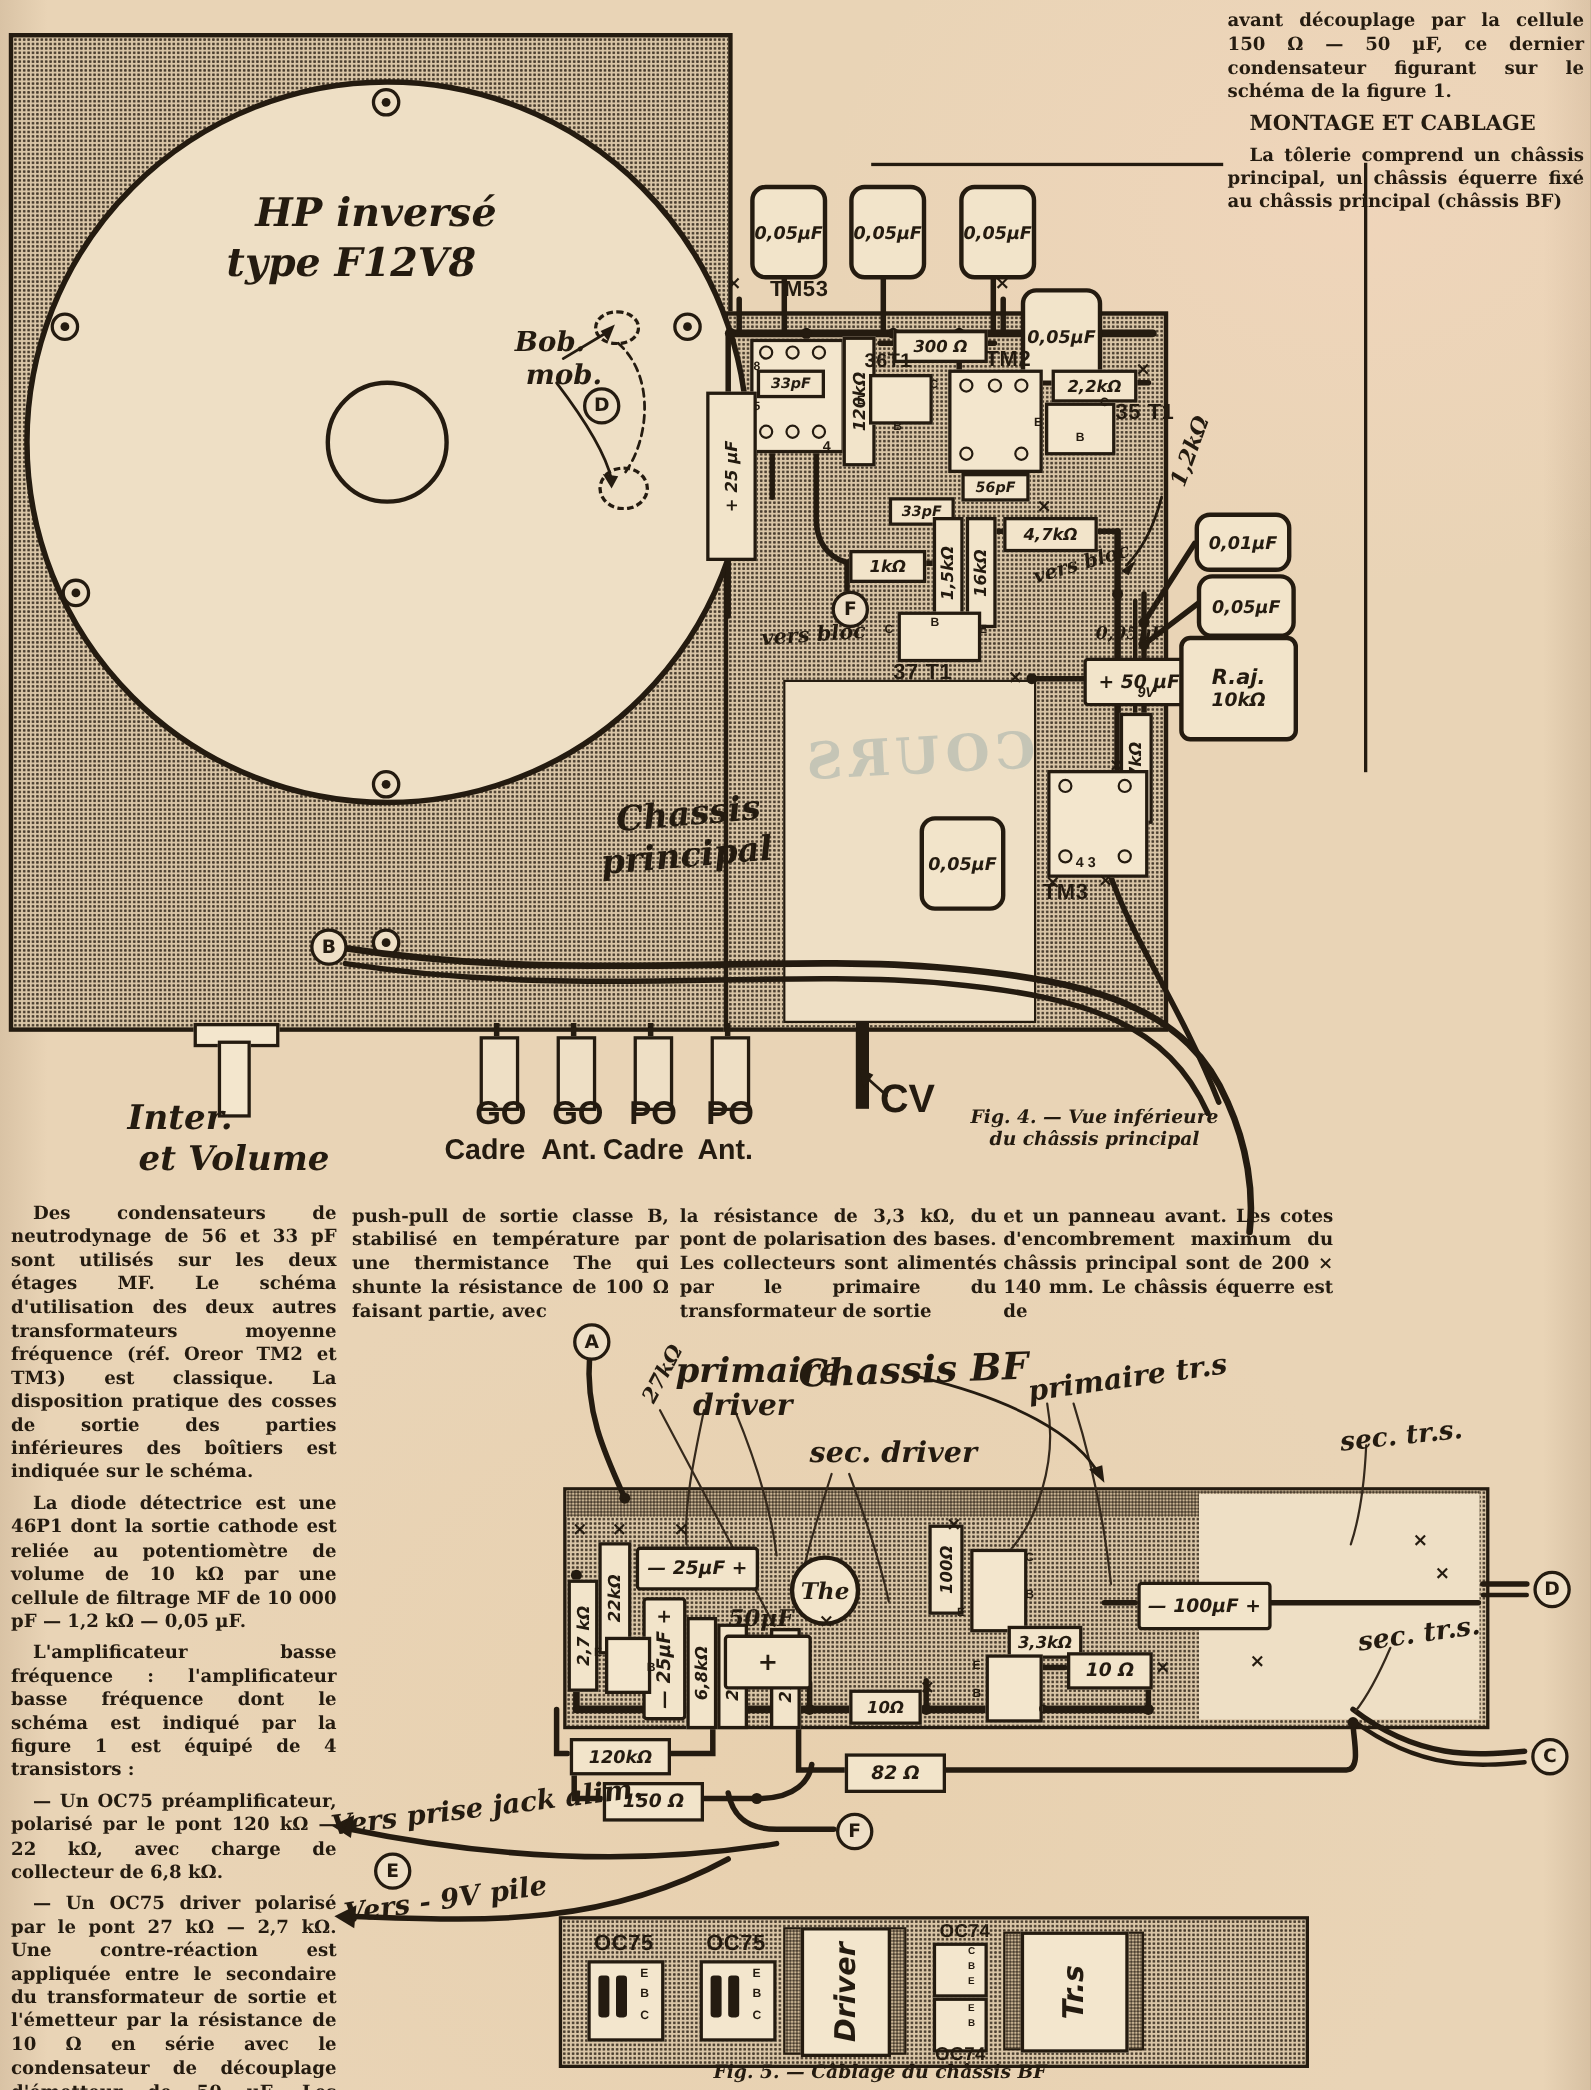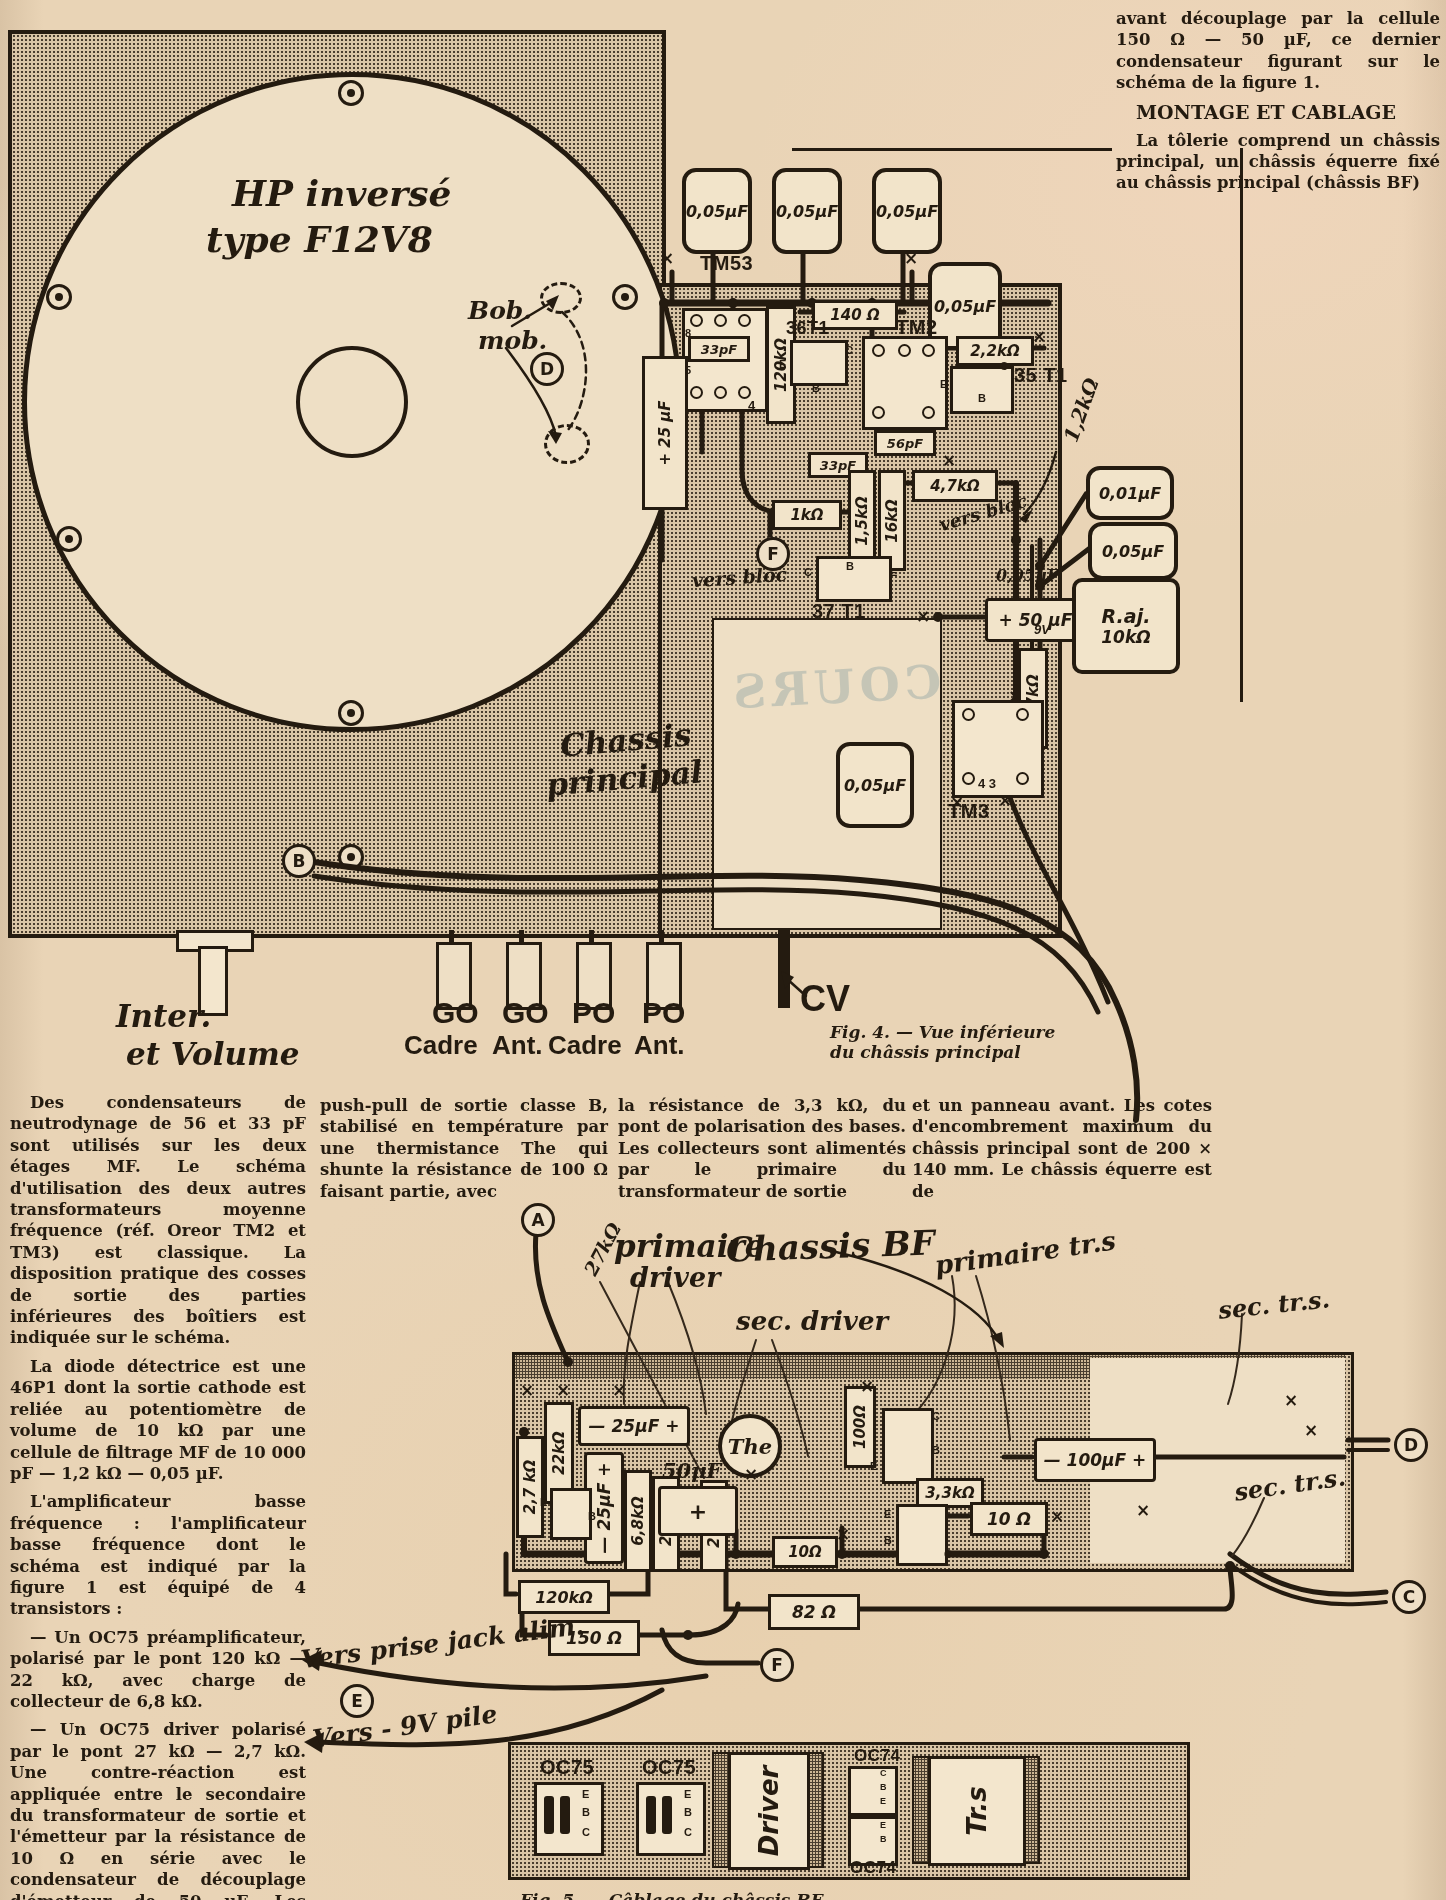--- a/index.html
+++ b/index.html
@@ -29,21 +29,21 @@
   .script{position:absolute;font:italic 700 24px "DejaVu Serif",serif;z-index:7;white-space:nowrap;}
   .pt{position:absolute;width:28px;height:28px;border:3px solid #241b10;border-radius:50%;background:#eedfc6;
       display:flex;align-items:center;justify-content:center;font:700 17px "DejaVu Sans",sans-serif;z-index:8;}
   .xm{position:absolute;font:700 17px "DejaVu Sans",sans-serif;z-index:7;}
   .pinl{position:absolute;font:700 11px "Liberation Sans",sans-serif;z-index:7;}
   .pindot{position:absolute;width:9px;height:9px;border:2.5px solid #241b10;border-radius:50%;background:#f2e4ca;z-index:7;}
   .slot{position:absolute;background:#241b10;border-radius:3px;z-index:7;}
   .col{position:absolute;text-align:justify;font:700 16.5px/21.4px "DejaVu Serif",serif;z-index:4;}
   .col p{margin:0 0 7px;text-indent:20px;}
   .h-b{font:700 19px "DejaVu Serif",serif;text-align:left;margin:12px 0 8px;text-indent:0;}
-  .capt{position:absolute;font:italic 700 17px "DejaVu Serif",serif;z-index:7;margin-top:16px;}
+  .capt{position:absolute;font:italic 700 17px "DejaVu Serif",serif;text-align:center;z-index:7;}
   .line{position:absolute;background:#241b10;z-index:2;}
   .tab{position:absolute;border:3px solid #241b10;background:#eedfc5;z-index:5;}
   .biglbl{position:absolute;font:700 30px "Liberation Sans",sans-serif;z-index:7;white-space:nowrap;}
   .ghost{position:absolute;transform:scaleX(-1) rotate(3deg);font:700 46px "DejaVu Serif",serif;
          color:rgba(103,140,150,.30);letter-spacing:5px;z-index:4;}
   svg.wires{position:absolute;left:0;top:0;z-index:5;}
 </style>
 </head>
 <body>
 
@@ -120,21 +120,21 @@
       <span>33pF</span>
     </div>
   <div class="res" style="left:766px;top:306px;width:24px;height:112px">
       <span class="vt">120kΩ</span>
     </div>
   <div class="res" style="left:642px;top:356px;width:40px;height:148px">
       <span class="vt">+ 25 µF</span>
     </div>
 
   <div class="res" style="left:812px;top:300px;width:80px;height:24px">
-      <span>140 Ω</span>
+      <span>300 Ω</span>
     </div>
   <div class="tlabel" style="left:896px;top:316px">TM2</div>
   <div class="tlabel" style="left:786px;top:318px;font-size:18px">36T1</div>
   <div class="tbox" style="left:790px;top:340px;width:52px;height:40px"></div>
   <div class="pinl" style="left:845px;top:344px">C</div>
   <div class="pinl" style="left:779px;top:358px">E</div>
   <div class="pinl" style="left:812px;top:382px">B</div>
   <div class="tbox" style="left:862px;top:336px;width:80px;height:88px"></div>
   <div class="pindot" style="left:872px;top:344px"></div>
   <div class="pindot" style="left:898px;top:344px"></div>

